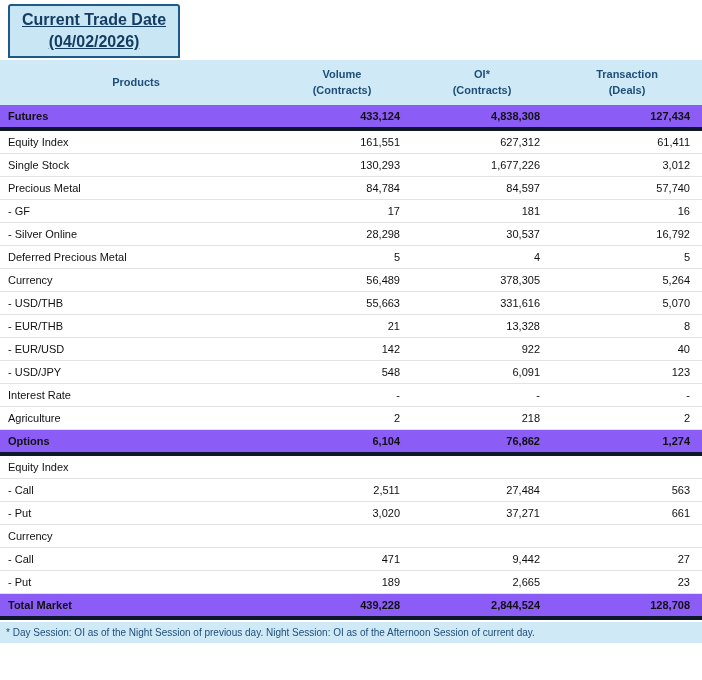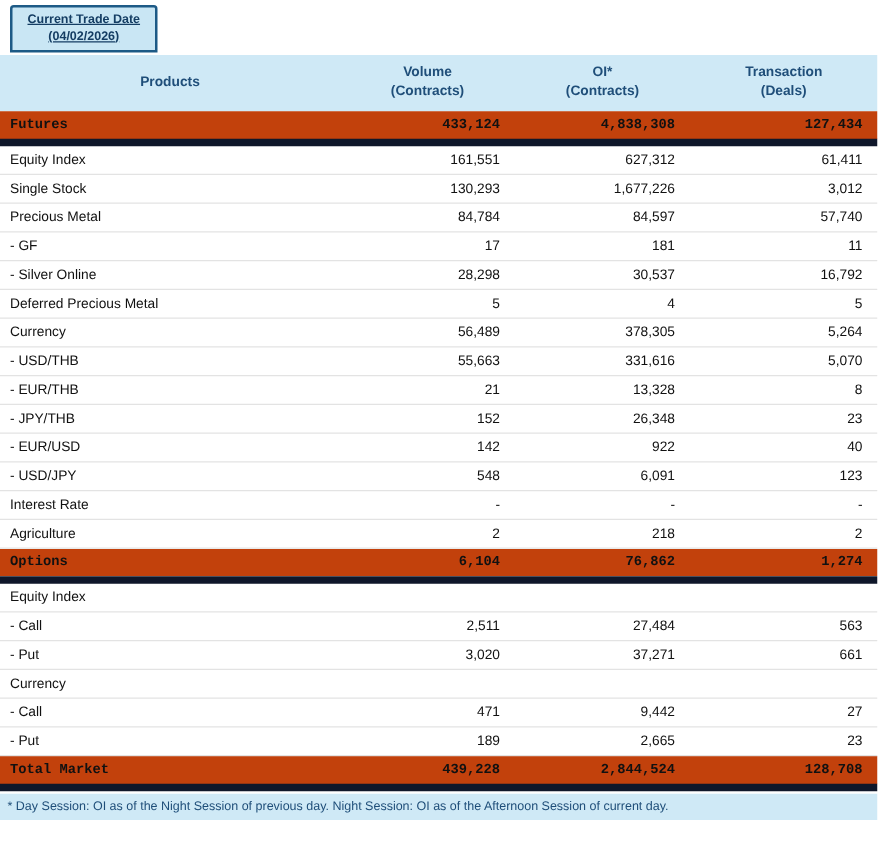--- a/index.html
+++ b/index.html
@@ -15,21 +15,21 @@
     margin: 4px 0 2px 8px;
     background: #c9e6f4;
     border: 2px solid #1d5a86;
     border-radius: 3px 3px 0 0;
     padding: 3px 12px 4px 12px;
     text-align: center;
     cursor: pointer;
   }
   .tab-line {
     display: block;
-    font-size: 10px;
+    font-size: 16px;
     font-weight: bold;
     color: #143d63;
     text-decoration: underline;
     line-height: 1.35;
   }
   table {
     width: 702px;
     border-collapse: collapse;
     font-size: 11px;
     table-layout: fixed;
@@ -58,24 +58,23 @@
   }
   tbody td.num {
     text-align: right;
     padding-right: 12px;
   }
   tbody td.prod {
     text-align: left;
     padding-left: 8px;
   }
   tbody tr.section td {
-    background: #c2410c;
+    background: #8b5cf6;
     font-weight: bold;
-    border-bottom: 6px solid #0f172a;
-    font-family: Liberation Mono, monospace;
+    border-bottom: 4px solid #0f172a;
   }
   .footnote {
     margin-top: 2px;
     width: 702px;
     background: #cfe9f6;
     color: #1f4e79;
     font-size: 10px;
     padding: 4px 6px;
     line-height: 1.3;
   }
@@ -138,21 +137,21 @@
       <tr class="normal">
         <td class="prod">Precious Metal</td>
         <td class="num">84,784</td>
         <td class="num">84,597</td>
         <td class="num">57,740</td>
       </tr>
       <tr class="normal">
         <td class="prod">- GF</td>
         <td class="num">17</td>
         <td class="num">181</td>
-        <td class="num">11</td>
+        <td class="num">16</td>
       </tr>
       <tr class="normal">
         <td class="prod">- Silver Online</td>
         <td class="num">28,298</td>
         <td class="num">30,537</td>
         <td class="num">16,792</td>
       </tr>
       <tr class="normal">
         <td class="prod">Deferred Precious Metal</td>
         <td class="num">5</td>
@@ -169,26 +168,20 @@
         <td class="prod">- USD/THB</td>
         <td class="num">55,663</td>
         <td class="num">331,616</td>
         <td class="num">5,070</td>
       </tr>
       <tr class="normal">
         <td class="prod">- EUR/THB</td>
         <td class="num">21</td>
         <td class="num">13,328</td>
         <td class="num">8</td>
-      </tr>
-      <tr class="normal">
-        <td class="prod">- JPY/THB</td>
-        <td class="num">152</td>
-        <td class="num">26,348</td>
-        <td class="num">23</td>
       </tr>
       <tr class="normal">
         <td class="prod">- EUR/USD</td>
         <td class="num">142</td>
         <td class="num">922</td>
         <td class="num">40</td>
       </tr>
       <tr class="normal">
         <td class="prod">- USD/JPY</td>
         <td class="num">548</td>

